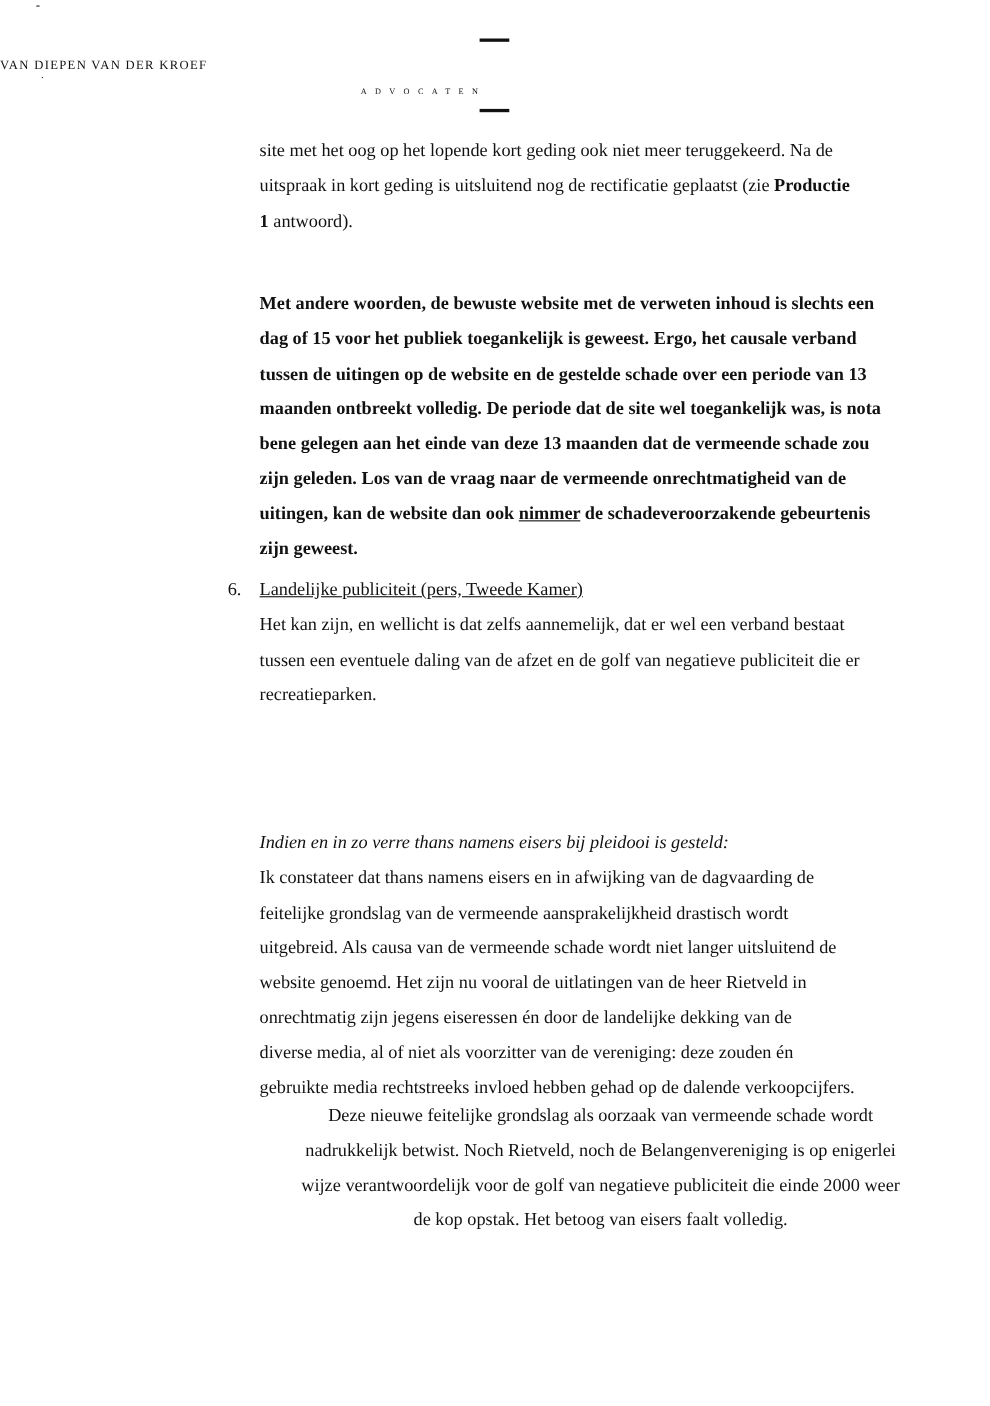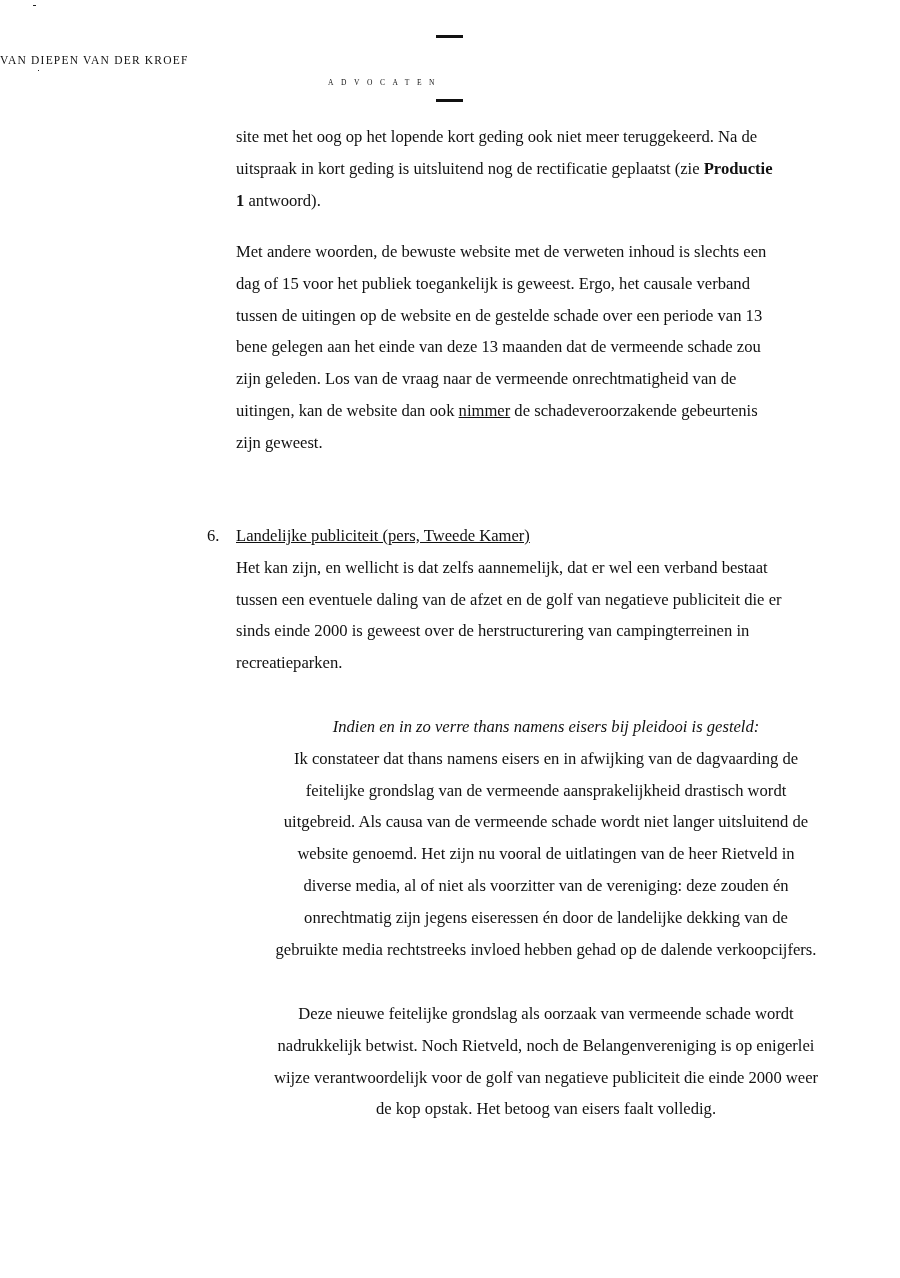--- a/index.html
+++ b/index.html
@@ -67,23 +67,23 @@
       width: 620px;
       font-size: 16.6px;
       line-height: 31.8px;
     }
     .line { display: block; white-space: nowrap; }
     .b { font-weight: bold; }
     .u { text-decoration: underline; }
     .i { font-style: italic; }
 
     #p1 { top: 121px; }
-    #p2 { top: 236px; }
+    #p2 { top: 260px; font-weight: bold; }
     #sec6 { top: 520px; }
-    #p4 { top: 711px; text-align: center; }
+    #p4 { top: 750px; }
     #p5 { top: 998px; text-align: center; }
 
     .sec-num {
       position: absolute;
       left: -29px;
       top: 0;
     }
   </style>
 </head>
 <body>
@@ -101,43 +101,43 @@
 <div class="body-text" id="p1">
   <span class="line">site met het oog op het lopende kort geding ook niet meer teruggekeerd. Na de</span>
   <span class="line"><span>uitspraak in kort geding is uitsluitend nog de rectificatie geplaatst (zie </span><span class="b">Productie</span></span>
   <span class="line"><span class="b">1</span><span> antwoord).</span></span>
 </div>
 
 <div class="body-text" id="p2">
   <span class="line">Met andere woorden, de bewuste website met de verweten inhoud is slechts een</span>
   <span class="line">dag of 15 voor het publiek toegankelijk is geweest. Ergo, het causale verband</span>
   <span class="line">tussen de uitingen op de website en de gestelde schade over een periode van 13</span>
+  <span class="line">maanden ontbreekt volledig. De periode dat de site wel toegankelijk was, is nota</span>
   <span class="line">bene gelegen aan het einde van deze 13 maanden dat de vermeende schade zou</span>
   <span class="line">zijn geleden. Los van de vraag naar de vermeende onrechtmatigheid van de</span>
   <span class="line"><span>uitingen, kan de website dan ook </span><span class="u">nimmer</span><span> de schadeveroorzakende gebeurtenis</span></span>
   <span class="line">zijn geweest.</span>
 </div>
 
 <div class="body-text" id="sec6">
   <span class="sec-num">6.</span>
   <span class="line u">Landelijke publiciteit (pers, Tweede Kamer)</span>
   <span class="line">Het kan zijn, en wellicht is dat zelfs aannemelijk, dat er wel een verband bestaat</span>
   <span class="line">tussen een eventuele daling van de afzet en de golf van negatieve publiciteit die er</span>
-  <span class="line">sinds einde 2000 is geweest over de herstructurering van campingterreinen in</span>
   <span class="line">recreatieparken.</span>
 </div>
 
 <div class="body-text" id="p4">
   <span class="line i">Indien en in zo verre thans namens eisers bij pleidooi is gesteld:</span>
   <span class="line">Ik constateer dat thans namens eisers en in afwijking van de dagvaarding de</span>
   <span class="line">feitelijke grondslag van de vermeende aansprakelijkheid drastisch wordt</span>
   <span class="line">uitgebreid. Als causa van de vermeende schade wordt niet langer uitsluitend de</span>
   <span class="line">website genoemd. Het zijn nu vooral de uitlatingen van de heer Rietveld in</span>
+  <span class="line">onrechtmatig zijn jegens eiseressen én door de landelijke dekking van de</span>
   <span class="line">diverse media, al of niet als voorzitter van de vereniging: deze zouden én</span>
-  <span class="line">onrechtmatig zijn jegens eiseressen én door de landelijke dekking van de</span>
   <span class="line">gebruikte media rechtstreeks invloed hebben gehad op de dalende verkoopcijfers.</span>
 </div>
 
 <div class="body-text" id="p5">
   <span class="line">Deze nieuwe feitelijke grondslag als oorzaak van vermeende schade wordt</span>
   <span class="line">nadrukkelijk betwist. Noch Rietveld, noch de Belangenvereniging is op enigerlei</span>
   <span class="line">wijze verantwoordelijk voor de golf van negatieve publiciteit die einde 2000 weer</span>
   <span class="line">de kop opstak. Het betoog van eisers faalt volledig.</span>
 </div>
 

